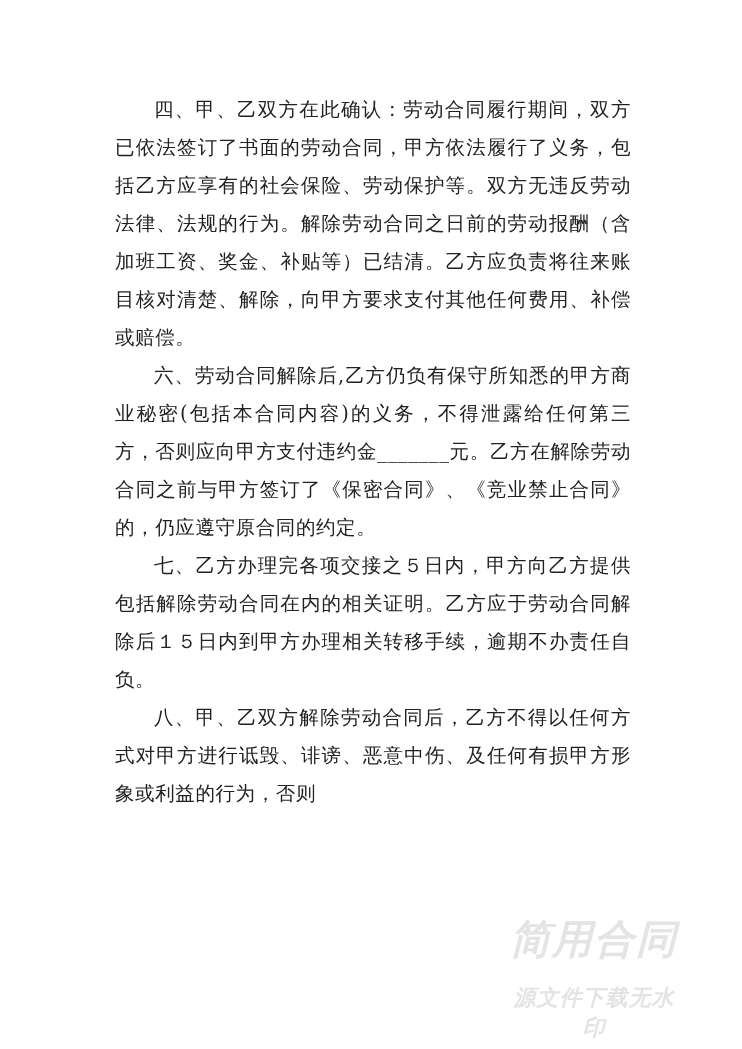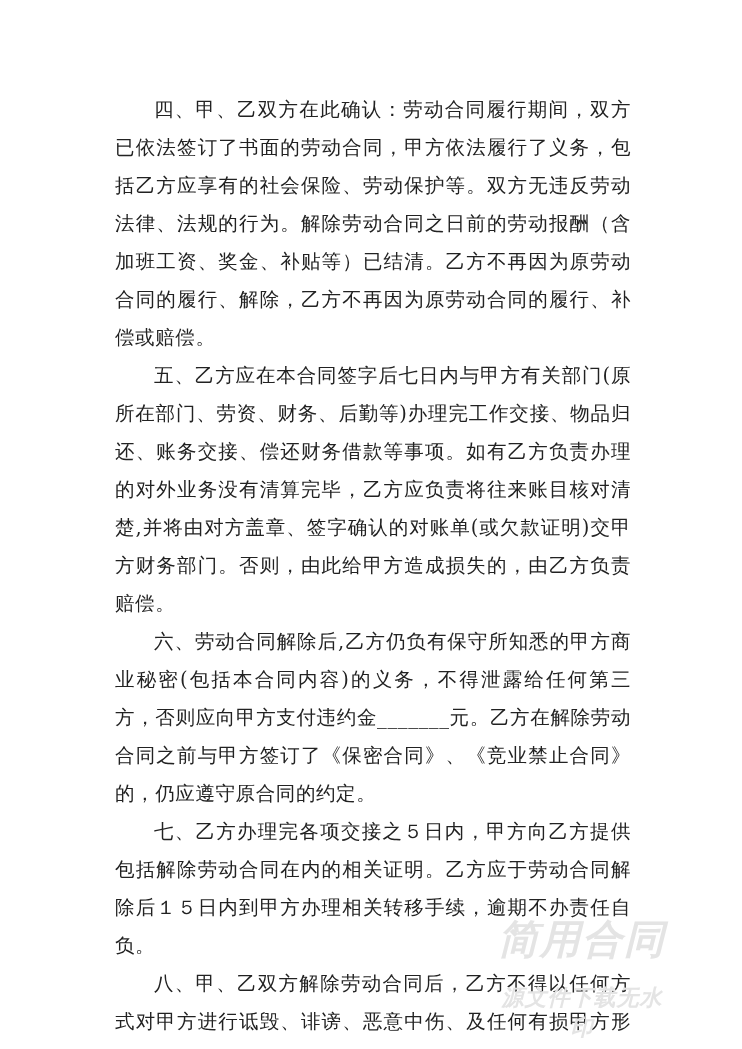--- a/index.html
+++ b/index.html
@@ -25,21 +25,21 @@
       margin: 0;
       font-size: 19.5px;
       line-height: 38px;
       text-indent: 39px;
       text-align: justify;
       letter-spacing: 0.6px;
       word-break: break-all;
     }
     .watermark {
       position: absolute;
-      left: 492px;
+      left: 504px;
       top: 916px;
       width: 180px;
       text-align: center;
       color: #e4e4e4;
       font-family: "DejaVu Sans", "Liberation Sans", sans-serif;
       font-weight: bold;
       font-style: italic;
       pointer-events: none;
     }
     .wm-main {
@@ -51,22 +51,21 @@
       font-size: 22px;
       line-height: 30px;
       letter-spacing: 1px;
       margin-top: 21px;
     }
   </style>
 </head>
 <body>
 
 <div class="page">
-  <p class="para">四、甲、乙双方在此确认：劳动合同履行期间，双方已依法签订了书面的劳动合同，甲方依法履行了义务，包括乙方应享有的社会保险、劳动保护等。双方无违反劳动法律、法规的行为。解除劳动合同之日前的劳动报酬（含加班工资、奖金、补贴等）已结清。乙方不再因为原劳动合同的履行、解除，乙方不再因为原劳动合同的履行、补偿或赔偿。</p>
-  <p class="para">五、乙方应在本合同签字后七日内与甲方有关部门(原所在部门、劳资、财务、后勤等)办理完工作交接、物品归还、账务交接、偿还财务借款等事项。如有乙方负责办理的对外业务没有清算完毕，乙方应负责将往来账目核对清楚,并将由对方盖章、签字确认的对账单(或欠款证明)交甲方财务部门。否则，由此给甲方造成损失的，由乙方负责赔偿。</p>
+  <p class="para">四、甲、乙双方在此确认：劳动合同履行期间，双方已依法签订了书面的劳动合同，甲方依法履行了义务，包括乙方应享有的社会保险、劳动保护等。双方无违反劳动法律、法规的行为。解除劳动合同之日前的劳动报酬（含加班工资、奖金、补贴等）已结清。乙方应负责将往来账目核对清楚、解除，向甲方要求支付其他任何费用、补偿或赔偿。</p>
   <p class="para">六、劳动合同解除后,乙方仍负有保守所知悉的甲方商业秘密(包括本合同内容)的义务，不得泄露给任何第三方，否则应向甲方支付违约金_______元。乙方在解除劳动合同之前与甲方签订了《保密合同》、《竞业禁止合同》的，仍应遵守原合同的约定。</p>
   <p class="para">七、乙方办理完各项交接之５日内，甲方向乙方提供包括解除劳动合同在内的相关证明。乙方应于劳动合同解除后１５日内到甲方办理相关转移手续，逾期不办责任自负。</p>
   <p class="para">八、甲、乙双方解除劳动合同后，乙方不得以任何方式对甲方进行诋毁、诽谤、恶意中伤、及任何有损甲方形象或利益的行为，否则</p>
 </div>
 
 <div class="watermark">
   <div class="wm-main">简用合同</div>
   <div class="wm-sub">源文件下载无水印</div>
 </div>
 

